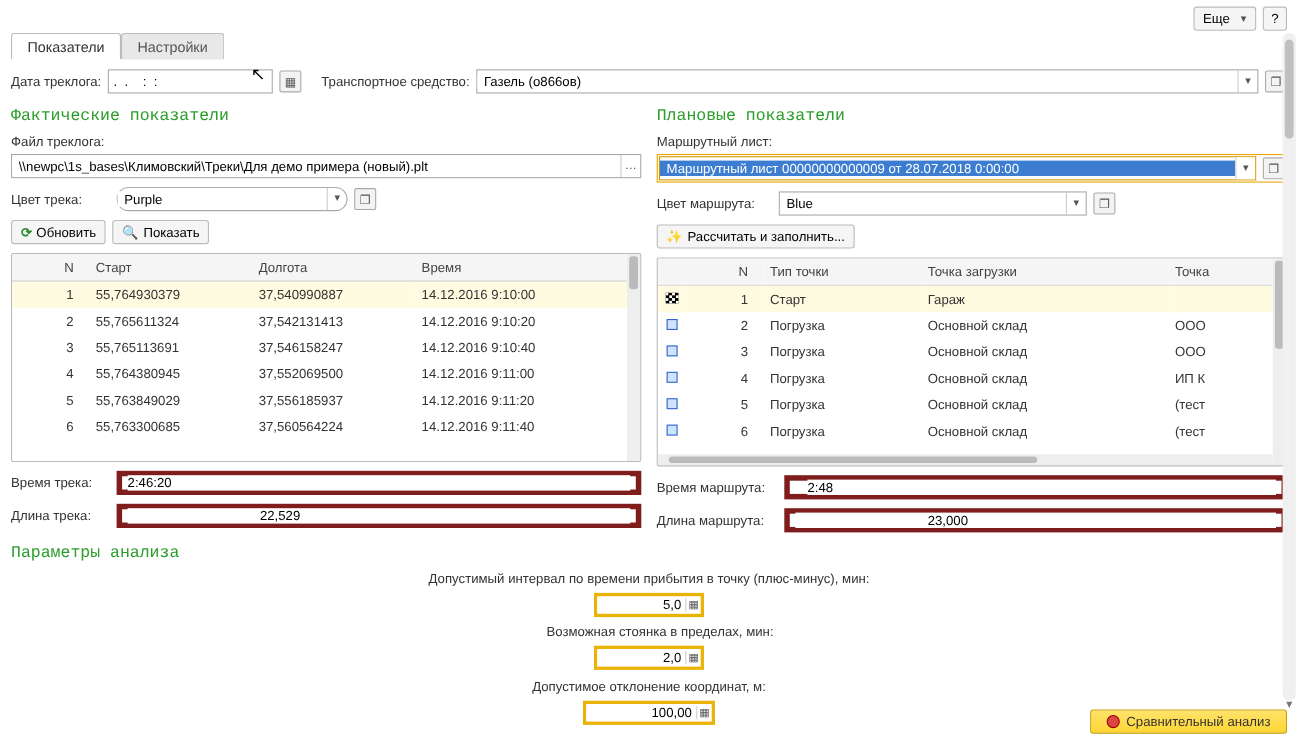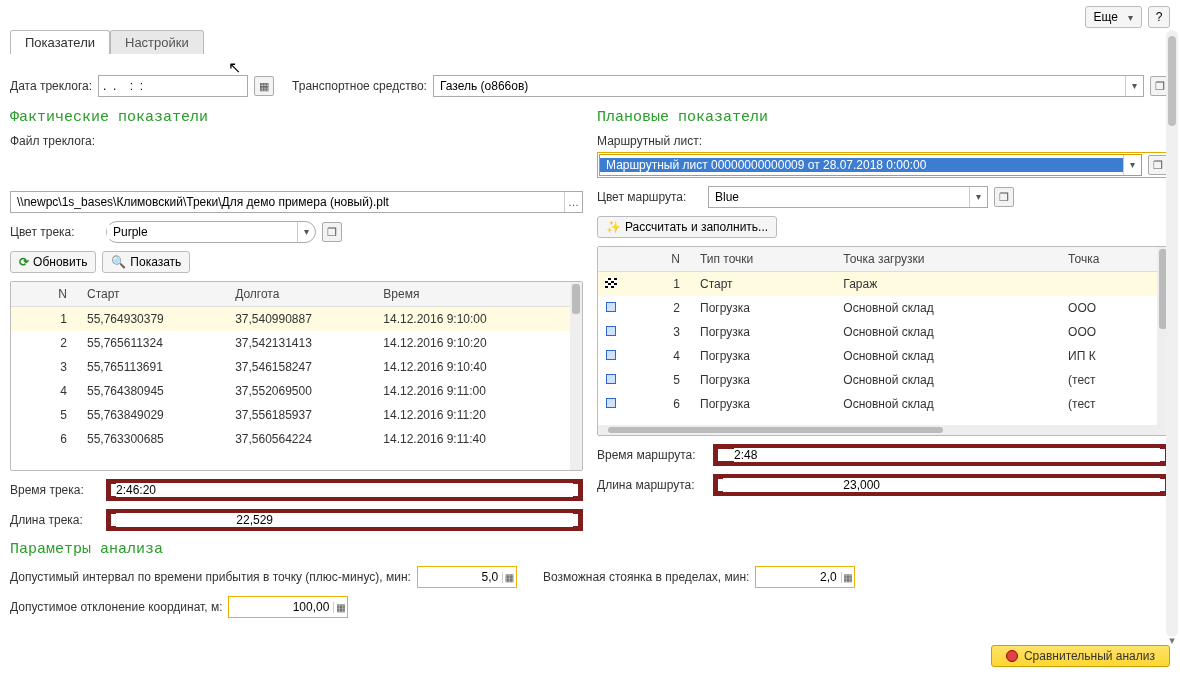--- a/index.html
+++ b/index.html
@@ -36,21 +36,21 @@
   border: 1px solid #bbb;
   border-bottom: none;
   background: #e8e8e8;
   border-radius: 3px 3px 0 0;
   margin-right: 0;
   cursor:pointer;
   color:#555;
   font-size:13px;
 }
 .tab.active { background: #fff; color:#333; }
-.row { display:flex; align-items:center; gap: 6px; margin-top: 20px; }
+.row { display:flex; align-items:center; gap: 6px; margin-top: 8px; }
 label.fld { font-size:12px; color:#333; }
 .input-wrap {
   display:flex; align-items:center; border:1px solid #aaa; background:#fff;
   height: 22px;
 }
 .input-wrap input {
   border:none; outline:none; height: 100%; font-size:12px; padding: 0 4px; background:transparent; width:100%;
 }
 .icon-btn {
   width: 20px; height: 20px; border:1px solid #aaa; border-radius:2px;
@@ -101,22 +101,22 @@
 .page-scroll { position:absolute; right:2px; top:30px; bottom:40px; width:12px; }
 .page-scroll .track { position:absolute; inset:0; background:#f0f0f0; border-radius:6px;}
 .page-scroll .thumb { position:absolute; left:2px; right:2px; top:6px; height:90px; background:#c0c0c0; border-radius:6px;}
 .page-scroll .arrow-d { position:absolute; left:0; right:0; bottom:-10px; text-align:center; color:#777; font-size:11px;}
 .icon-refresh { color:#2a8a2a; font-weight:bold;}
 .stage-icon { display:inline-block;width:10px;height:10px;border:1px solid #36c;background:#cfe3ff;}
 .finish-icon { display:inline-block;width:12px;height:10px;background:
   repeating-conic-gradient(#000 0 25%, #fff 0 50%) 0 0/6px 5px;}
 .params { margin-top: 10px; }
 .params .section-title { margin-top: 4px;}
-.params-row { display:flex; align-items:center; gap:6px; margin-top:8px;}
-.num-field { display:flex; align-items:center; border:1px solid #eab308; height:22px; width:100px;}
+.params-row { display:flex; align-items:center; gap:6px; margin-top:8px;flex-direction:column;}
+.num-field { display:flex; align-items:center; border:3px solid #eab308; height:22px; width:100px;}
 .num-field input { border:none;outline:none;width:100%;text-align:right;padding:0 4px;font-size:12px;}
 .num-field .spin { width:16px; text-align:center; border-left:1px solid #ccc; font-size:10px; color:#555;}
 </style>
 </head>
 <body>
 
 <div class="window">
   <div class="top-right">
     <button class="btn dropdown">
         <span>Еще</span>
@@ -148,21 +148,21 @@
 
   <div class="two-col">
 
     <div class="col">
       <div class="section-title">Фактические показатели</div>
 
       <div class="field-row">
         <span class="lbl">Файл треклога:</span>
       </div>
       <div class="field-row" style="margin-top:4px;">
-        <div class="combo" style="flex:1;margin-top:39px;">
+        <div class="combo" style="flex:1;">
           <input value="\\newpc\1s_bases\Климовский\Треки\Для демо примера (новый).plt" style="">
           <div class="ext">…</div>
         </div>
       </div>
 
       <div class="field-row">
         <span class="lbl">Цвет трека:</span>
         <div class="combo" style="width:210px;border-radius:11px;">
           <input value="Purple" style="">
           <div class="drop">▾</div>

